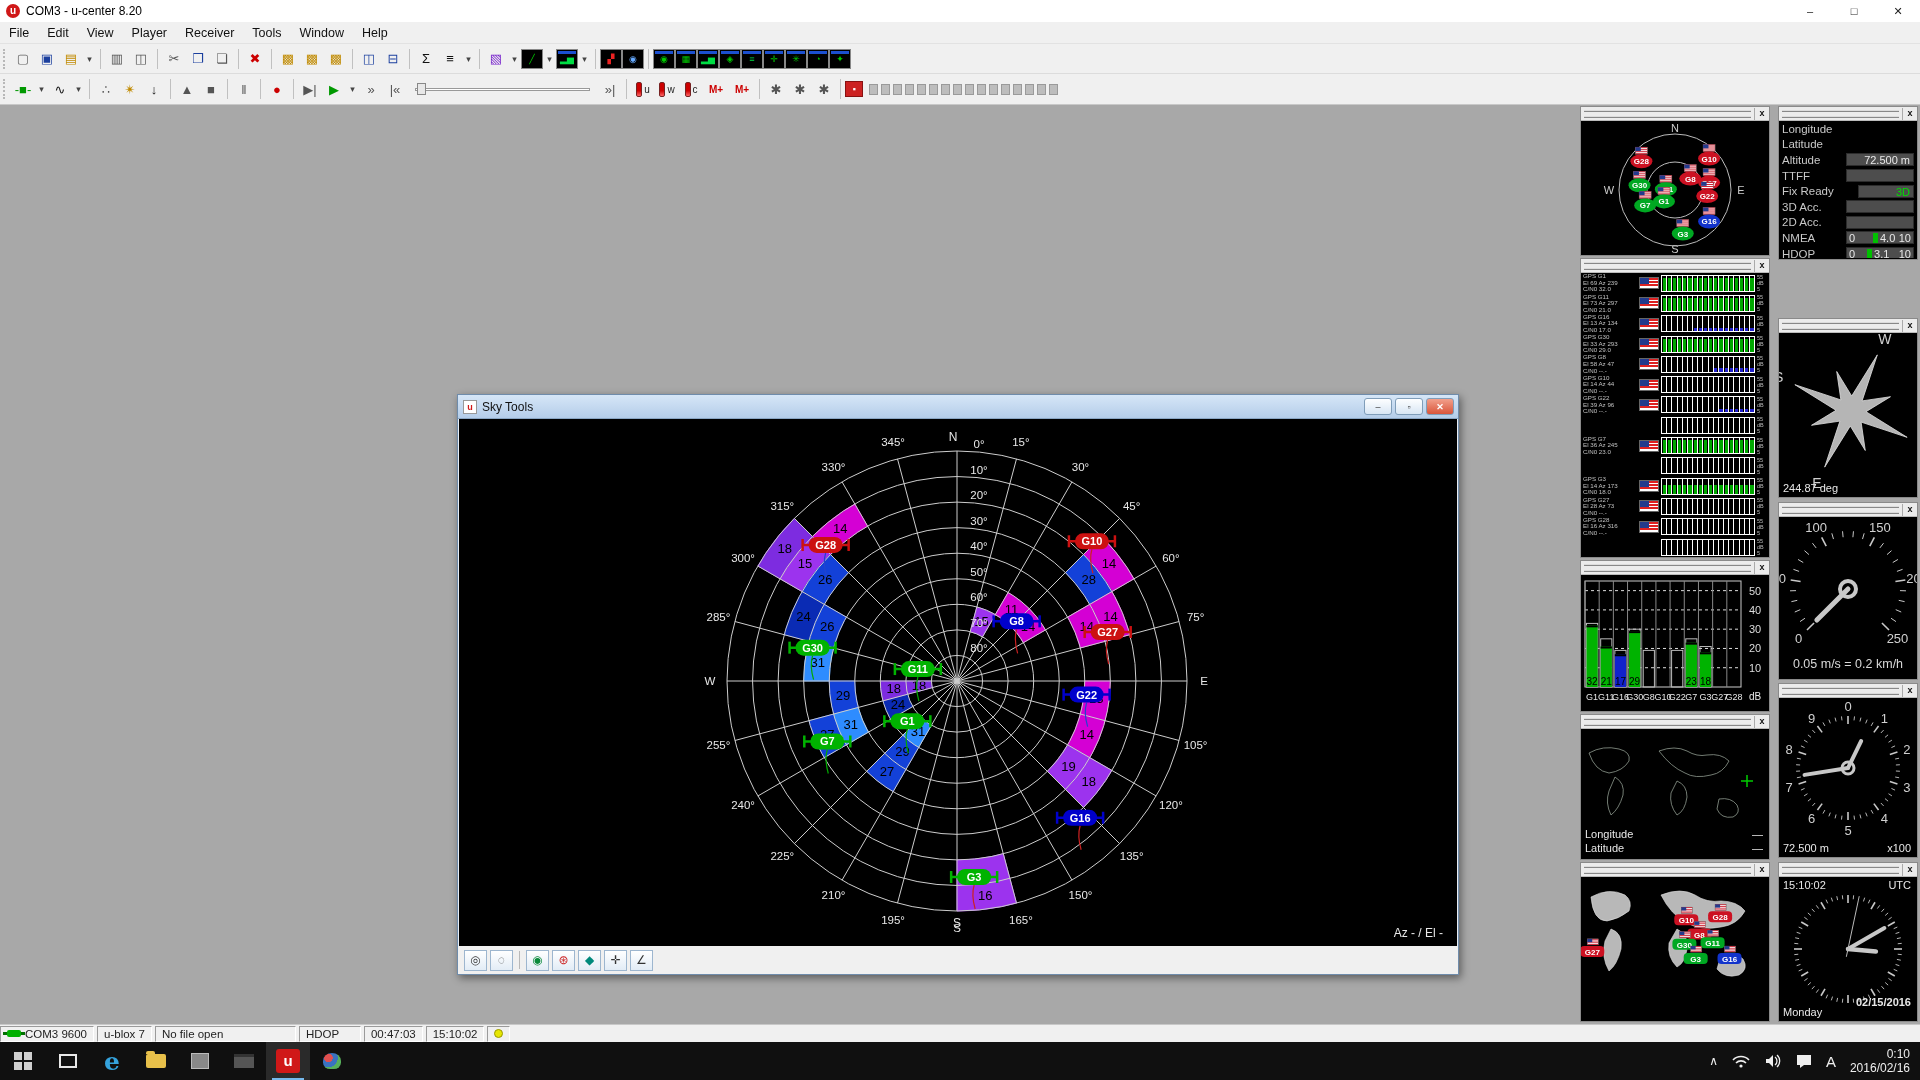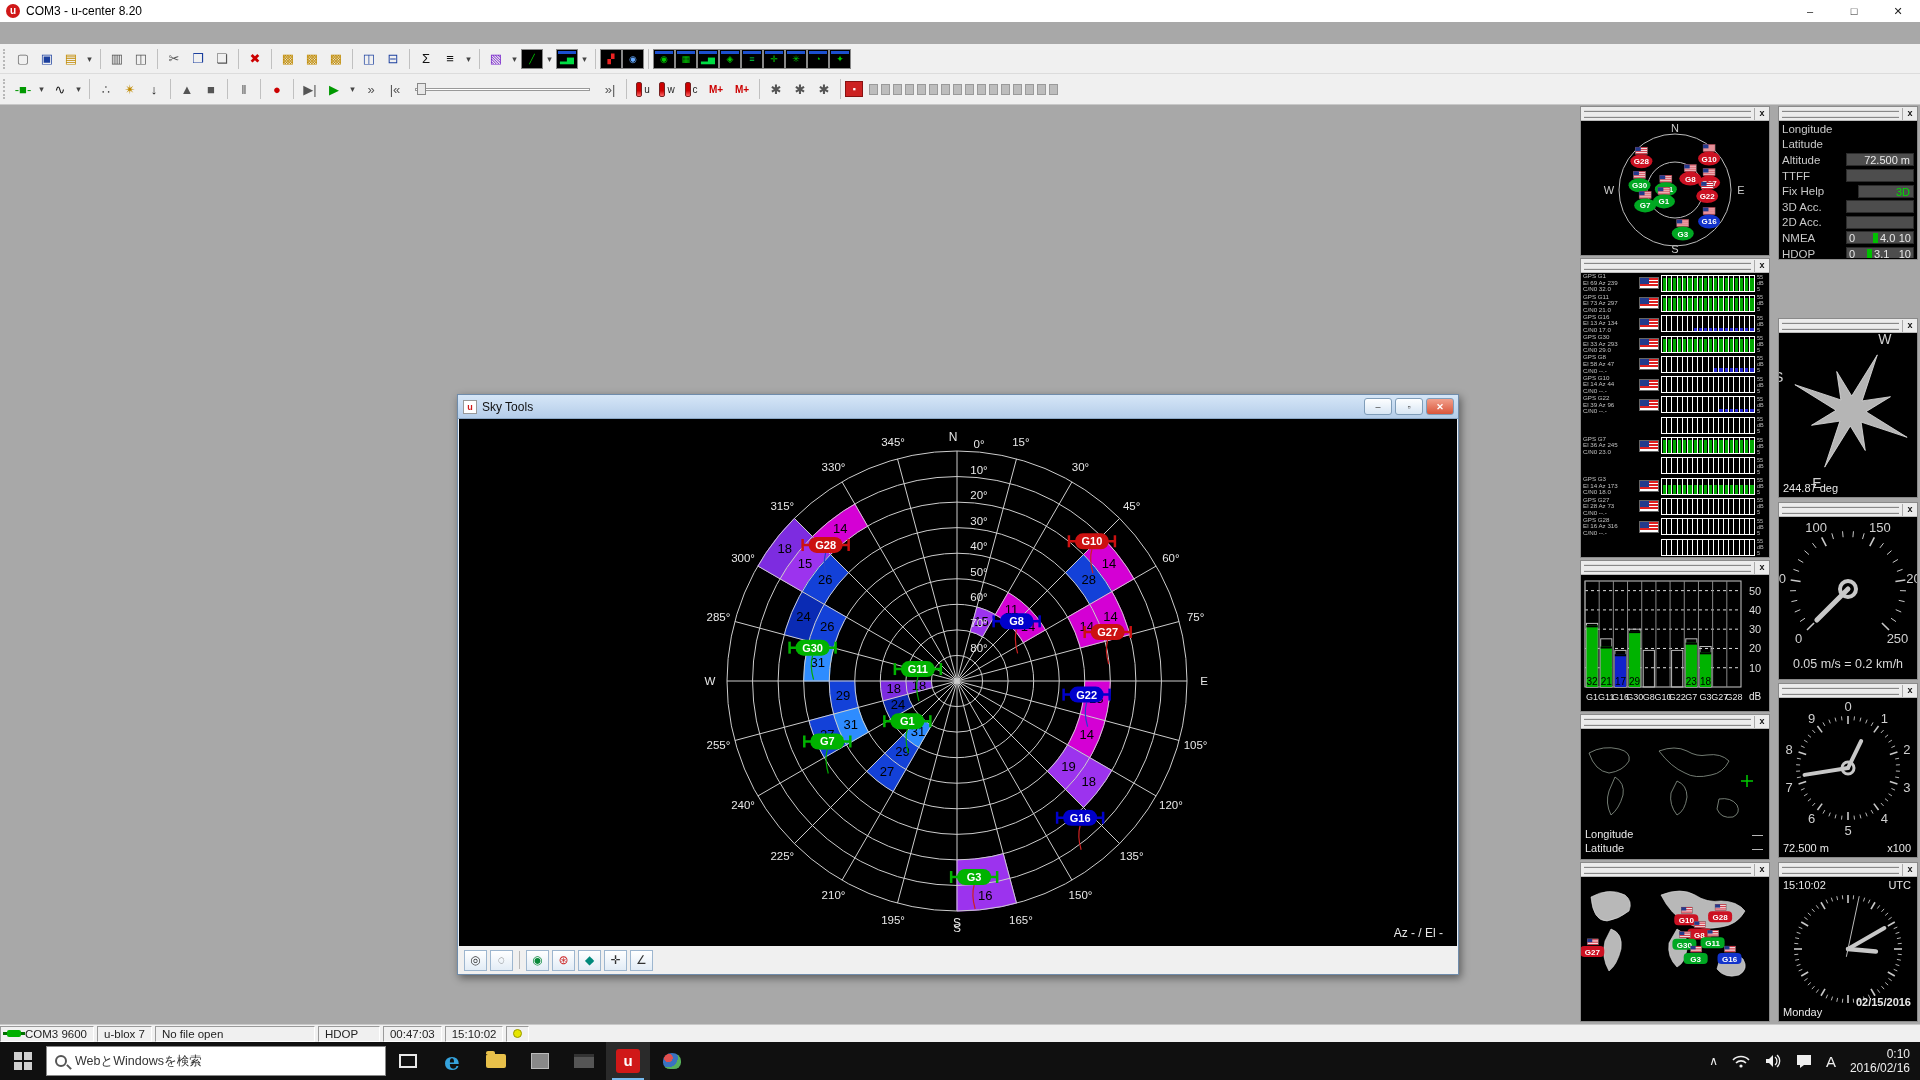--- a/index.html
+++ b/index.html
@@ -140,20 +140,30 @@
   <div id="titlebar">
     <div id="appicon">u</div>
     <div id="apptitle">COM3 - u-center 8.20</div>
     <div id="wincontrols">
       <div class="wbtn">–</div>
       <div class="wbtn">□</div>
       <div class="wbtn close">✕</div>
     </div>
   </div>
 
+  <div id="menubar">
+      <div class="menuitem">File</div>
+      <div class="menuitem">Edit</div>
+      <div class="menuitem">View</div>
+      <div class="menuitem">Player</div>
+      <div class="menuitem">Receiver</div>
+      <div class="menuitem">Tools</div>
+      <div class="menuitem">Window</div>
+      <div class="menuitem">Help</div>
+    </div>
 
   <div id="toolbar1" class="toolbar">
       <div class="tgrip"></div>
       <div class="tbtn w">▢</div>
       <div class="tbtn bl">▣</div>
       <div class="tbtn am">▤</div>
       <div class="tbtn dd">▾</div>
       <div class="tsep"></div>
       <div class="tbtn gy">▥</div>
       <div class="tbtn gy">◫</div>
@@ -1575,21 +1585,21 @@
           </div>
           <div class="dp-row">
             <div class="dp-label">Altitude</div>
             <div class="dp-box" style="color: rgb(232, 232, 232);">72.500 m</div>
           </div>
           <div class="dp-row">
             <div class="dp-label">TTFF</div>
             <div class="dp-box" style="color: rgb(232, 232, 232);"></div>
           </div>
           <div class="dp-row">
-            <div class="dp-label">Fix Help</div>
+            <div class="dp-label">Fix Ready</div>
             <div class="dp-box" style="color: rgb(0, 221, 0); margin-left: 12px;">3D</div>
           </div>
           <div class="dp-row">
             <div class="dp-label">3D Acc.</div>
             <div class="dp-box" style="color: rgb(232, 232, 232);"></div>
           </div>
           <div class="dp-row">
             <div class="dp-label">2D Acc.</div>
             <div class="dp-box" style="color: rgb(232, 232, 232);"></div>
           </div>
@@ -1814,21 +1824,21 @@
   </div>
 
   <div id="statusbar">
     <div class="seg">
         <span class="plug"></span>
         <span>COM3 9600</span>
       </div>
     <div class="seg">
         <span>u-blox 7</span>
       </div>
-    <div class="seg" style="width:160px">
+    <div class="seg" style="width:141px">
         <span>No file open</span>
       </div>
     <div class="seg" style="width:62px">
         <span>HDOP</span>
       </div>
     <div class="seg">
         <span>00:47:03</span>
       </div>
     <div class="seg">
         <span>15:10:02</span>
@@ -1840,24 +1850,20 @@
 
   <div id="taskbar">
     <div id="startbtn">
         <span class="winlogo">
           <i></i>
           <i></i>
           <i></i>
           <i></i>
         </span>
       </div>
-    <div id="searchbox">
-      <span class="mag"></span>
-      <span id="searchtext">WebとWindowsを検索</span>
-    </div>
     <div class="tkicon">
         <span class="tv"></span>
       </div>
     <div class="tkicon">
         <span class="edge">e</span>
       </div>
     <div class="tkicon">
         <span class="folder"></span>
       </div>
     <div class="tkicon">

